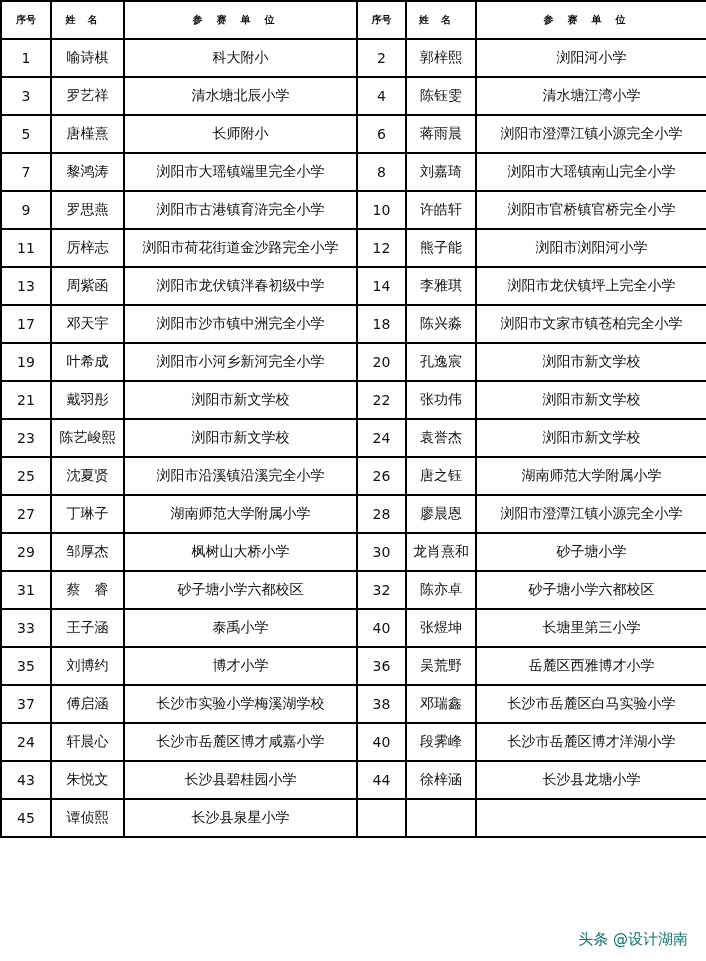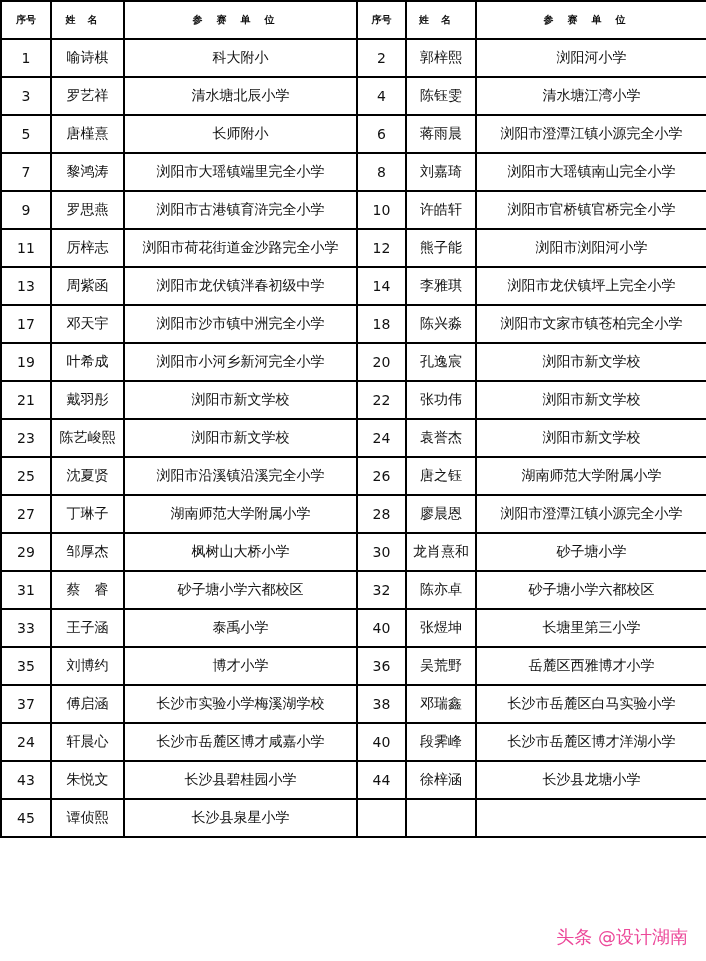--- a/index.html
+++ b/index.html
@@ -21,22 +21,22 @@
     th.h-name { letter-spacing: 12px; }
     td.num { font-size: 14px; }
     col.c-no { width: 50px; }
     col.c-name { width: 73px; }
     col.c-unit { width: 233px; }
     col.c-no2 { width: 49px; }
     col.c-name2 { width: 70px; }
     col.c-unit2 { width: 231px; }
     .watermark {
       position: absolute; right: 18px; bottom: 12px;
-      font-family: "DejaVu Sans", sans-serif; font-size: 18px;
-      color: #ec4899; text-shadow: 0 0 2px #fff, 0 0 3px #fff;
+      font-family: "DejaVu Sans", sans-serif; font-size: 15px;
+      color: #0f766e; text-shadow: 0 0 2px #fff, 0 0 3px #fff;
     }
   </style>
 </head>
 <body>
 
 <table class="roster">
   <colgroup>
     <col class="c-no">
       <col class="c-name">
       <col class="c-unit">

